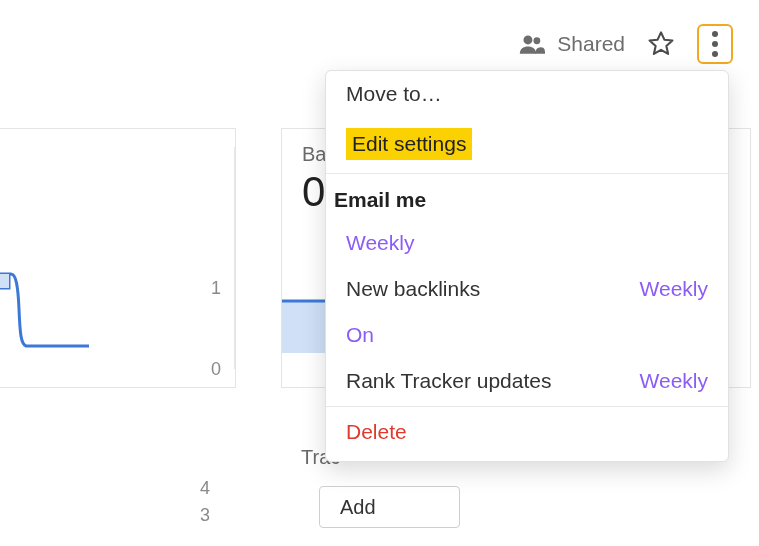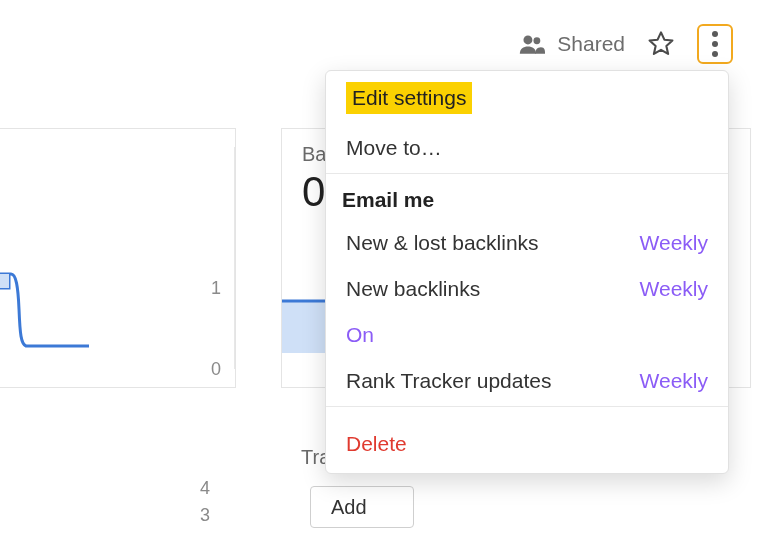--- a/index.html
+++ b/index.html
@@ -136,22 +136,22 @@
     .tk-y {
       position: absolute;
       left: 200px;
       top: 478px;
       font-size: 18px;
       color: #8a8a8a;
     }
     .tk-y .tick4 { display:block; margin-bottom: 6px; }
     .add-btn {
       position: absolute;
-      left: 310px; top: 486px;
-      width: 104px; height: 42px;
+      left: 319px; top: 486px;
+      width: 141px; height: 42px;
       border: 1px solid #cfcfcf;
       border-radius: 4px;
       background: #fff;
       font-size: 20px;
       color: #333;
       display: flex; align-items: center;
       padding-left: 20px;
       cursor: pointer;
     }
 
@@ -178,26 +178,26 @@
     }
     .menu-item.highlight span.hl {
       background: #fbd101;
       padding: 4px 6px;
       color: #222;
     }
     .menu-sep {
       height: 1px; background: #e8e8e8; margin: 2px 0;
     }
     .menu-heading {
-      padding: 12px 16px 8px;
+      padding: 12px 8px 8px;
       font-weight: 700;
       color: #222;
     }
     .menu-value { color: #8b5cf6; }
-    .menu-delete { color: #e03a2f; margin-top: 12px; }
+    .menu-delete { color: #e03a2f; }
   </style>
 </head>
 <body>
 
 <div class="toolbar">
   <div class="shared-wrap">
     <span class="people-icon">
       <svg viewBox="0 0 32 24" width="26" height="20">
         <circle cx="11" cy="7" r="5.5" fill="#6d6d6d"></circle>
         <circle cx="22" cy="8" r="4.2" fill="#6d6d6d"></circle>
@@ -249,31 +249,30 @@
 </div>
 <div class="tk-y">
   <span class="tick4">4</span>
   <span>3</span>
 </div>
 <div class="add-btn">
   <span>Add</span>
 </div>
 
 <div class="menu">
+  <div class="menu-item">
+    <span>Move to…</span>
+  </div>
   <div class="menu-item highlight">
     <span class="hl">Edit settings</span>
   </div>
-  <div class="menu-item">
-    <span>Move to…</span>
-  </div>
   <div class="menu-sep"></div>
   <div class="menu-heading">Email me</div>
 
   <div class="menu-item">
-    <span>New &amp; lost backlinks</span>
     <span class="menu-value">Weekly</span>
   </div>
   <div class="menu-item">
     <span>New backlinks</span>
     <span class="menu-value">Weekly</span>
   </div>
   <div class="menu-item">
     <span class="menu-value">On</span>
   </div>
   <div class="menu-item">

